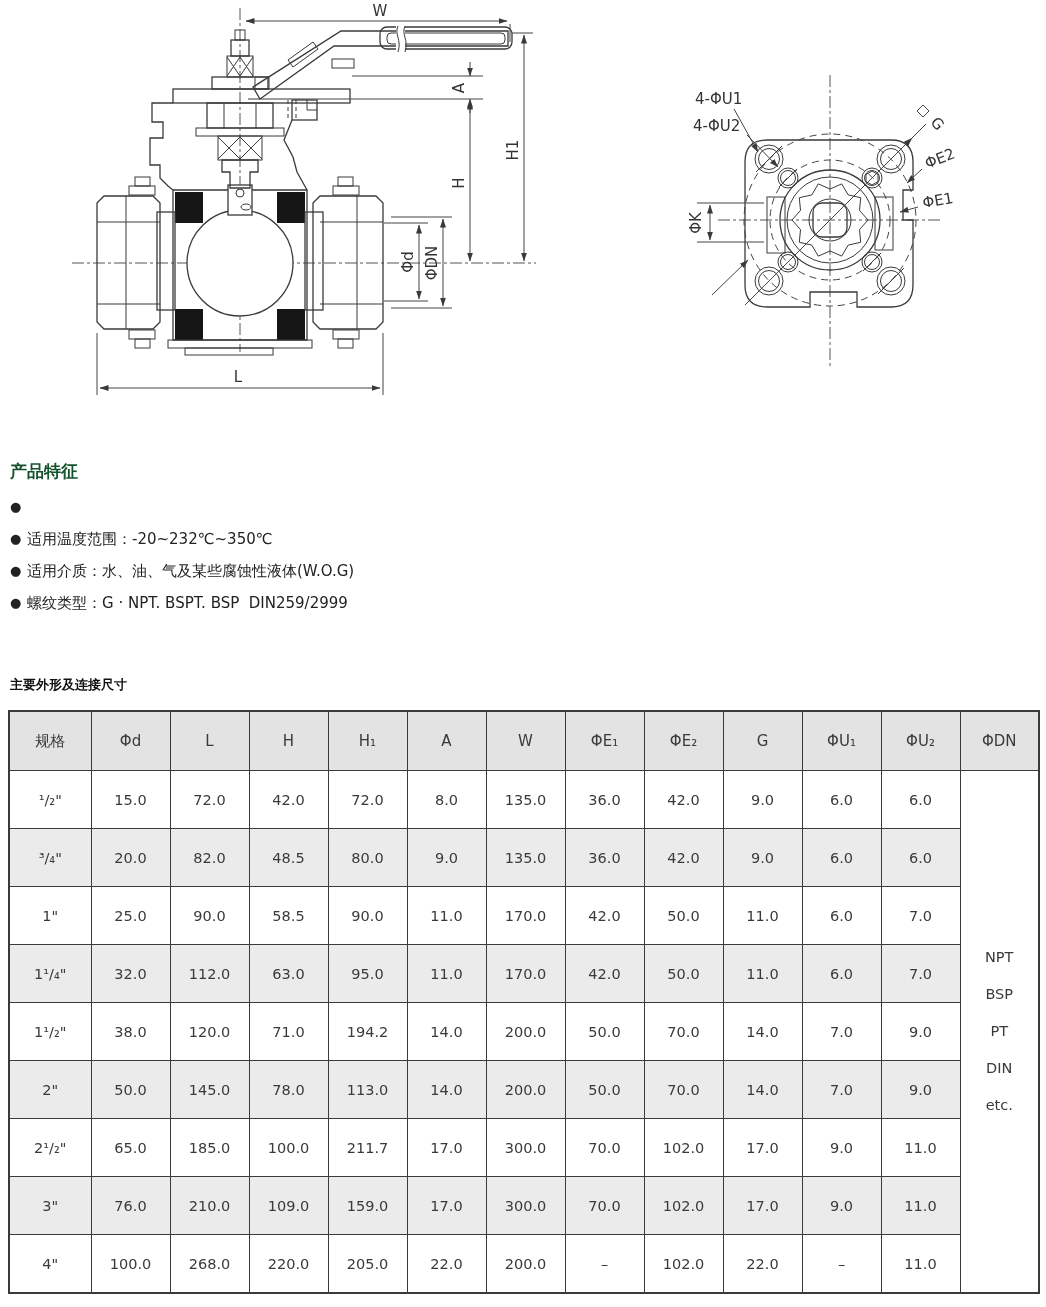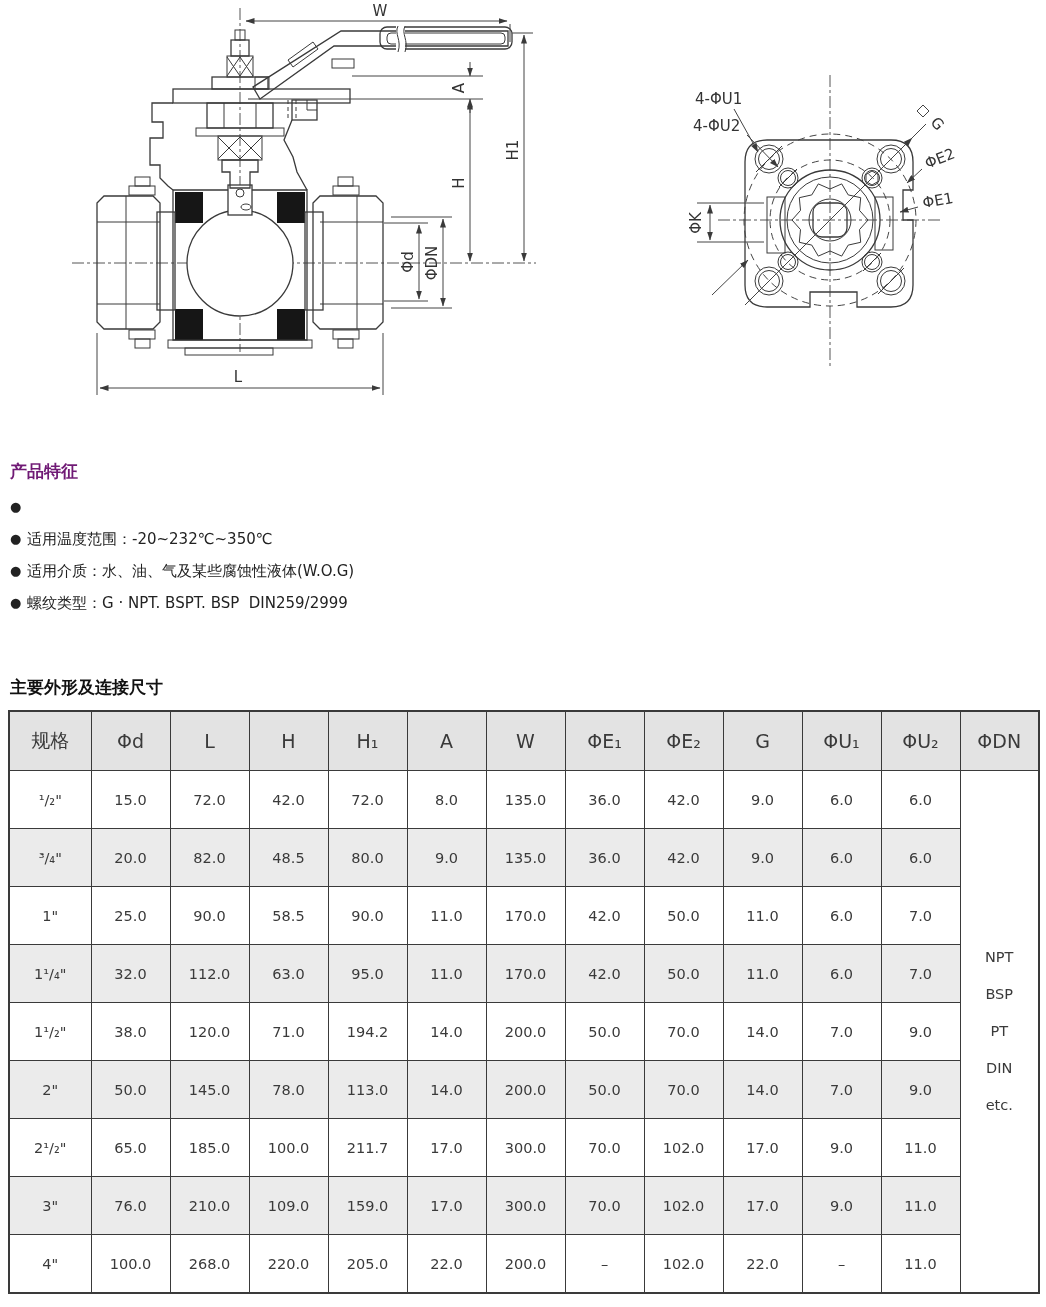--- a/index.html
+++ b/index.html
@@ -10,32 +10,32 @@
   .ln{fill:none;stroke:#3a3a3a;stroke-width:1.3;}
   .thin{fill:none;stroke:#3a3a3a;stroke-width:1;}
   .dim{fill:none;stroke:#444;stroke-width:1;}
   .cl{fill:none;stroke:#555;stroke-width:1;stroke-dasharray:12 3 3 3;}
   .dash{fill:none;stroke:#444;stroke-width:1;stroke-dasharray:7 5;}
   .hdash{fill:none;stroke:#3a3a3a;stroke-width:1;stroke-dasharray:4 3;}
   .seat{fill:#161616;stroke:none;}
   .wh{fill:#fff;stroke:#3a3a3a;stroke-width:1.3;}
   .whn{fill:#fff;stroke:none;}
 
-  #features-title{position:absolute;left:10px;top:460px;font-size:17px;font-weight:bold;color:#701a75;}
+  #features-title{position:absolute;left:10px;top:460px;font-size:17px;font-weight:bold;color:#14532d;}
   #features{position:absolute;left:10px;top:496px;font-size:15px;color:#222;}
   .feat-line{display:flex;margin-bottom:10px;line-height:22px;white-space:pre-wrap;}
   .feat-line .bullet{width:17px;flex:none;font-size:13px;}
   .feat-line.indent{padding-left:88px;}
 
-  #table-title{position:absolute;left:10px;top:676px;font-size:17px;font-weight:bold;color:#111;}
+  #table-title{position:absolute;left:10px;top:676px;font-size:13px;font-weight:bold;color:#111;}
   #dim-table{position:absolute;left:8px;top:710px;width:1030px;border-collapse:collapse;table-layout:fixed;
              border:2px solid #3a3a3a;font-size:14.5px;}
   #dim-table th,#dim-table td{border:1.5px solid #3a3a3a;text-align:center;vertical-align:middle;
              color:#3a3a3a;padding:0;}
-  #dim-table thead th{height:58px;background:#e3e3e3;font-weight:normal;font-size:19px;}
+  #dim-table thead th{height:58px;background:#e3e3e3;font-weight:normal;font-size:15px;}
   #dim-table tbody td{height:57px;background:#fff;}
   #dim-table tbody tr:nth-child(even) td{background:#ebebeb;}
   #dim-table td.dn-cell{background:#fff !important;vertical-align:middle;}
   .dn-line{line-height:37px;}
 </style>
 </head>
 <body>
 
 <div id="page">
 

